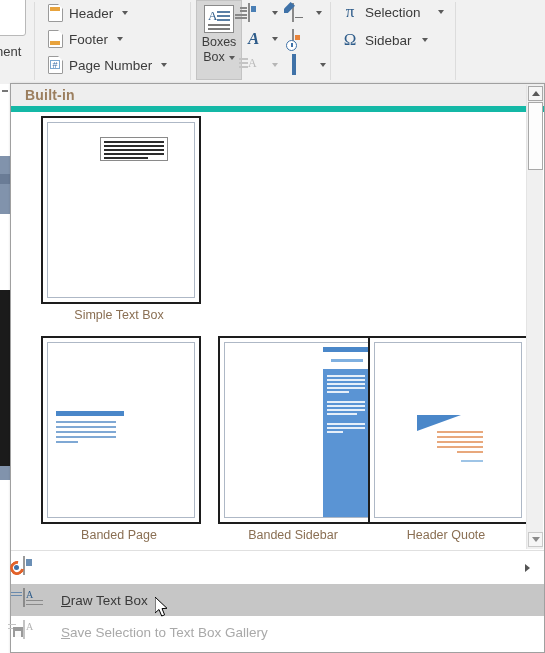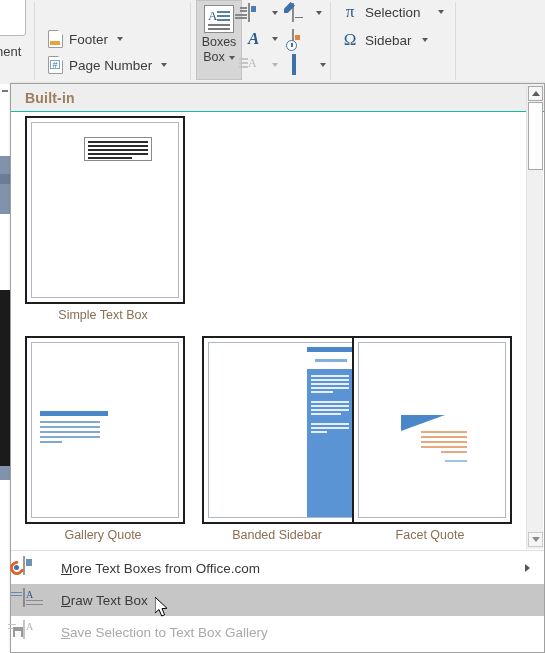--- a/index.html
+++ b/index.html
@@ -126,27 +126,27 @@
   .eq-glyph { font-family: "Liberation Serif", serif; font-size: 17px; color: #2e5c8a; width: 16px; text-align: center; }
 
   
   .gallery {
     position: absolute; left: 10px; top: 83px; width: 535px; height: 570px;
     background: #ffffff; border: 1px solid #a0a0a0;
     box-shadow: 1px 1px 3px rgba(0,0,0,.25);
   }
   .gal-head {
     position: absolute; left: 0; top: 0; width: 533px; height: 28px;
-    background: #eeeeee; border-bottom: 1px solid #14b8a6;
+    background: #eeeeee; border-bottom: 6px solid #14b8a6;
     display: flex; align-items: center; padding-left: 14px;
     font-size: 14px; font-weight: bold; color: #9b7e5e; letter-spacing: .2px;
   }
   .gal-body { position: absolute; left: 0; top: 28px; width: 507px; height: 437px; background: #fff; }
 
-  .thumb-cell { position: absolute; width: 156px; }
+  .thumb-cell { position: absolute; width: 156px; margin-left: 16px; }
   .thumb-frame {
     width: 160px; height: 188px; background: #fff;
     border: 2px solid #1d1d1d; position: relative; overflow: hidden;
   }
   .thumb-inner {
     position: absolute; left: 4px; top: 4px; right: 4px; bottom: 4px;
     border: 1px solid #aeb8c6; background: #fff; overflow: hidden;
   }
   .thumb-label {
     text-align: center; font-size: 12.5px; color: #8a6f53; margin-top: 4px;
@@ -249,20 +249,28 @@
 <div id="root">
 
   <div class="ribbon">
 
     <div class="rb-left-btn"></div>
     <div class="rb-left-label">nent</div>
 
     <div class="rb-sep" style="left:34px;"></div>
 
     <div class="hf-group">
+      <div class="hf-item r0">
+        <span class="pageicon">
+          <span class="sheet"></span>
+            <span class="band top"></span>
+        </span>
+        <span>Header</span>
+        <span class="caret-d"></span>
+      </div>
       <div class="hf-item r1">
         <span class="pageicon">
           <span class="sheet"></span>
             <span class="band bot"></span>
         </span>
         <span>Footer</span>
         <span class="caret-d"></span>
       </div>
       <div class="hf-item r2">
         <span class="pageicon">
@@ -390,21 +398,21 @@
         <div class="thumb-frame">
             <div class="thumb-inner">
           <span class="bq-bar"></span>
           <span class="tl" style="left:8px;top:78px;width:60px;background:#7fa8d4;"></span>
           <span class="tl" style="left:8px;top:83px;width:60px;background:#7fa8d4;"></span>
           <span class="tl" style="left:8px;top:88px;width:60px;background:#7fa8d4;"></span>
           <span class="tl" style="left:8px;top:93px;width:60px;background:#7fa8d4;"></span>
           <span class="tl" style="left:8px;top:98px;width:22px;background:#7fa8d4;"></span>
         </div>
           </div>
-        <div class="thumb-label">Gallery Quote</div>
+        <div class="thumb-label">Banded Page</div>
       </div>
 
       <div class="thumb-cell" style="left:185px; top:224px;padding-left:6px;">
         <div class="thumb-frame">
             <div class="thumb-inner">
           <span class="bs-topbar"></span>
           <span class="bs-head"></span>
           <span class="bs-block">
             <span class="tl white" style="left:4px;top:6px;width:38px;"></span>
             <span class="tl white" style="left:4px;top:10px;width:38px;"></span>
@@ -429,42 +437,41 @@
             <div class="thumb-inner">
           <span class="fq-tri"></span>
           <span class="tl orange" style="left:62px;top:88px;width:46px;"></span>
           <span class="tl orange" style="left:62px;top:93px;width:46px;"></span>
           <span class="tl orange" style="left:62px;top:98px;width:46px;"></span>
           <span class="tl orange" style="left:62px;top:103px;width:46px;"></span>
           <span class="tl orange" style="left:82px;top:108px;width:26px;"></span>
           <span class="tl" style="left:86px;top:117px;width:22px;background:#9ec4e6;"></span>
         </div>
           </div>
-        <div class="thumb-label">Facet Quote</div>
+        <div class="thumb-label">Header Quote</div>
       </div>
 
     </div>
 
     <div class="scroll">
       <div class="sc-btn up">
         <span class="tri-up"></span>
       </div>
       <div class="sc-thumb"></div>
       <div class="sc-btn down">
         <span class="tri-dn"></span>
       </div>
     </div>
 
     <div class="menu">
 
       <div class="menu-row r0">
         <span class="mi-icon">
           <span class="ic-office"><span class="tiny"></span><span class="ring"></span><span class="core"></span></span>
         </span>
-        <span class="mi-label"><u>M</u>ore Text Boxes from Office.com</span>
         <span class="mi-arrow"></span>
       </div>
 
       <div class="menu-row r1">
         <span class="mi-icon">
           <span class="ic-drawtb">
             <span class="A">A</span>
             <span class="l" style="top:3px;width:11px;"></span>
             <span class="l" style="top:6px;width:11px;"></span>
             <span class="lb" style="top:11px;"></span>

